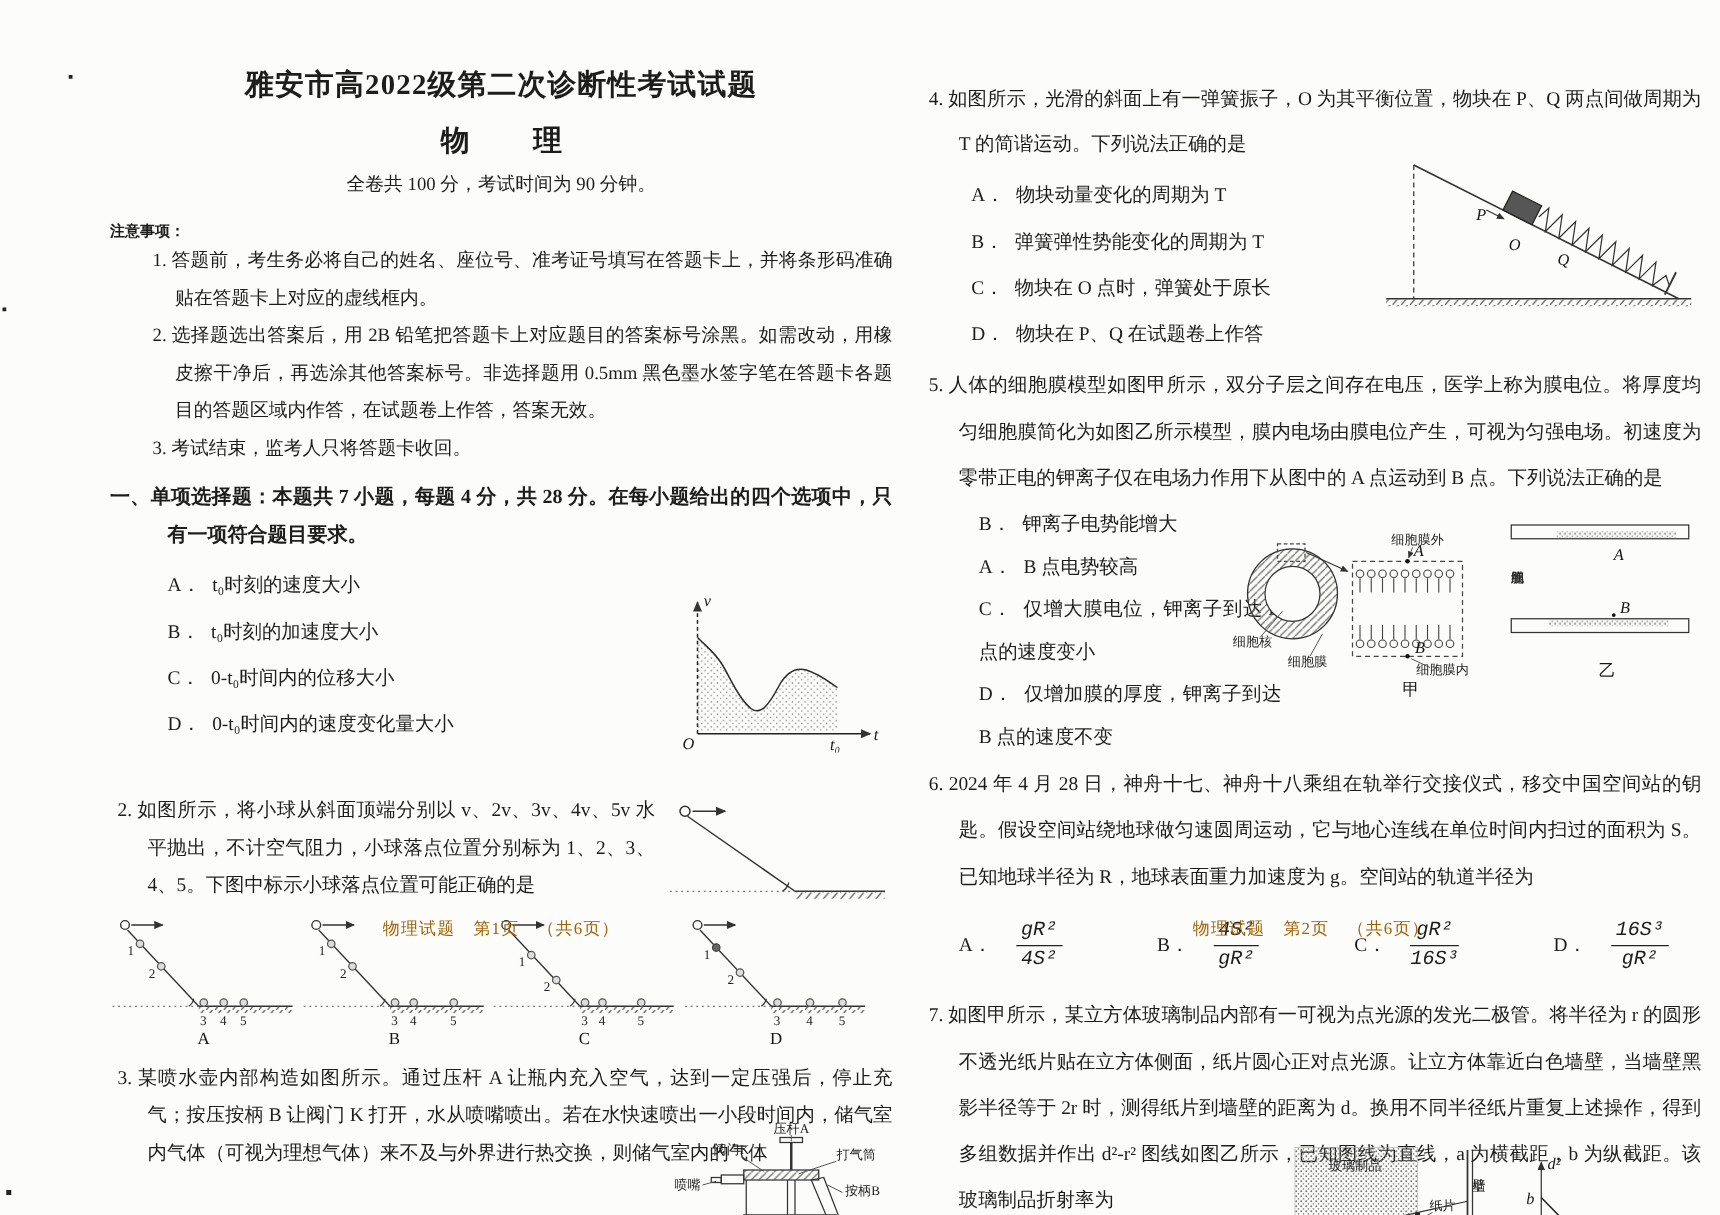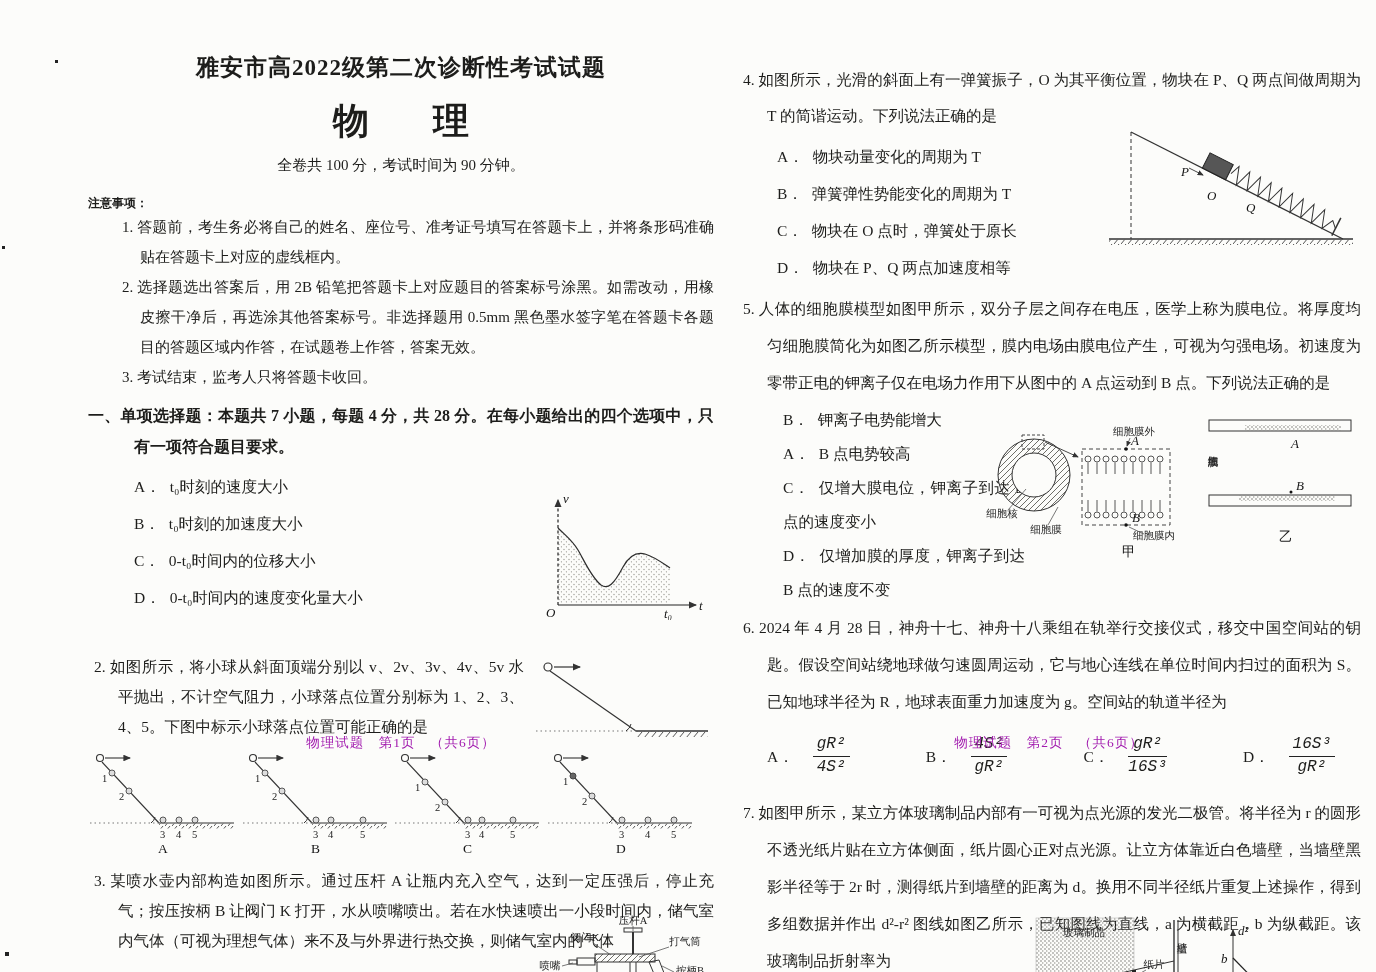--- a/index.html
+++ b/index.html
@@ -2,38 +2,38 @@
 <html><head>
 <meta charset="utf-8">
 <style>
   html,body{margin:0;padding:0;background:#ffffff;}
   .sheet{position:relative;width:1376px;height:972px;background:#fcfcfa;overflow:hidden;
          font-family:"Liberation Serif","DejaVu Serif",serif;color:#1d1d1b;}
   .page{position:absolute;top:0;height:774px;}
   #page1{left:88px;width:626px;}
   #page2{left:737px;width:624px;}
   .title{margin-top:52px;text-align:center;font-size:23px;font-weight:700;letter-spacing:1px;}
-  .subject{margin-top:14px;text-align:center;font-size:36px;font-weight:700;letter-spacing:14px;text-indent:14px;}
+  .subject{margin-top:14px;text-align:center;font-size:23px;font-weight:700;letter-spacing:14px;text-indent:14px;}
   .meta{margin-top:10px;text-align:center;font-size:15px;}
   .notice-h{margin-top:20px;font-size:12px;font-weight:700;}
   .notice{padding-left:52px;text-indent:-18px;font-size:15px;line-height:30px;text-align:justify;}
   .sec{margin-top:8px;font-weight:700;font-size:16px;line-height:31px;padding-left:46px;text-indent:-46px;text-align:justify;}
   .q{position:relative;font-size:15.5px;line-height:30px;}
   .stem{padding-left:30px;text-indent:-24px;text-align:justify;margin:0;}
   .opts{margin:4px 0 0 46px;}
   .opt{line-height:37px;white-space:nowrap;}
   .ol{margin-right:9px;}
   .optsn{margin:2px 0 0 46px;width:242px;}
   .optn{line-height:34px;text-align:justify;}
   .row4{display:flex;margin-top:16px;margin-left:30px;width:568px;justify-content:space-between;align-items:center;}
   .fopt{display:flex;align-items:center;gap:10px;}
   .frac{display:inline-block;text-align:center;font-style:italic;line-height:1.1;font-size:16px;font-family:Liberation Mono, monospace;}
   .fnum{display:block;border-bottom:1.2px solid #222;padding:0 4px 2px;}
   .fden{display:block;padding-top:2px;}
-  .foot{position:absolute;bottom:22px;width:100%;text-align:center;font-size:13.5px;letter-spacing:1px;color:#a21caf;}
+  .foot{position:absolute;bottom:22px;width:100%;text-align:center;font-size:13.5px;letter-spacing:1px;color:#a16207;}
   .figabs{position:absolute;}
   .variants{display:flex;justify-content:space-between;margin-top:6px;width:610px;}
   svg text{font-family:"Liberation Serif","DejaVu Serif",serif;}
   .st{font-size:10.5px;fill:#222;}
   .mi{font-style:italic;font-size:13px;fill:#161616;}
   .cap{font-size:13.5px;fill:#161616;}
   .speck{position:absolute;background:#222;}
 </style>
 </head>
 <body>
@@ -242,21 +242,21 @@
   </div>
 
   <div class="page" id="page2">
 
     <div class="q" style="margin-top:62px;line-height:36px;min-height:215px">
       <p class="stem"><span class="qn">4.</span> <span>如图所示，光滑的斜面上有一弹簧振子，O 为其平衡位置，物块在 P、Q 两点间做周期为 T 的简谐运动。下列说法正确的是</span></p>
       <div class="opts" style="margin-left:40px">
         <div class="opt"><span class="ol">A．</span><span>物块动量变化的周期为 T</span></div>
         <div class="opt"><span class="ol">B．</span><span>弹簧弹性势能变化的周期为 T</span></div>
         <div class="opt"><span class="ol">C．</span><span>物块在 O 点时，弹簧处于原长</span></div>
-        <div class="opt"><span class="ol">D．</span><span>物块在 P、Q 两点加速度相等</span></div>
+        <div class="opt"><span class="ol">D．</span><span>物块在 P、Q 在试题卷上作答</span></div>
       </div>
       <svg class="figabs" style="right:0;top:50px" width="268" height="152" viewBox="0 0 268 152">
         <line x1="38" y1="20" x2="38" y2="127" stroke="#333" stroke-width="1" stroke-dasharray="4,3"></line>
         <line x1="38" y1="20" x2="250" y2="127" stroke="#333" stroke-width="1.3"></line>
         <line x1="16" y1="127" x2="260" y2="127" stroke="#333" stroke-width="1.3"></line>
         <rect x="16" y="127.5" width="244" height="5.5" fill="url(#ghat)"></rect>
         <g transform="rotate(26.8,38,20)">
           <rect x="118" y="3" width="26" height="17" fill="#565656" stroke="#222"></rect>
           <polyline points="146,12 150,2 156,20 162,2 168,20 174,2 180,20 186,2 192,20 198,2 204,20 210,2 216,20 222,2 228,20 234,2 240,20 246,2 252,20 258,8 264,14" fill="none" stroke="#333" stroke-width="1"></polyline>
           <line x1="264" y1="2" x2="264" y2="22" stroke="#333" stroke-width="1.5"></line>

